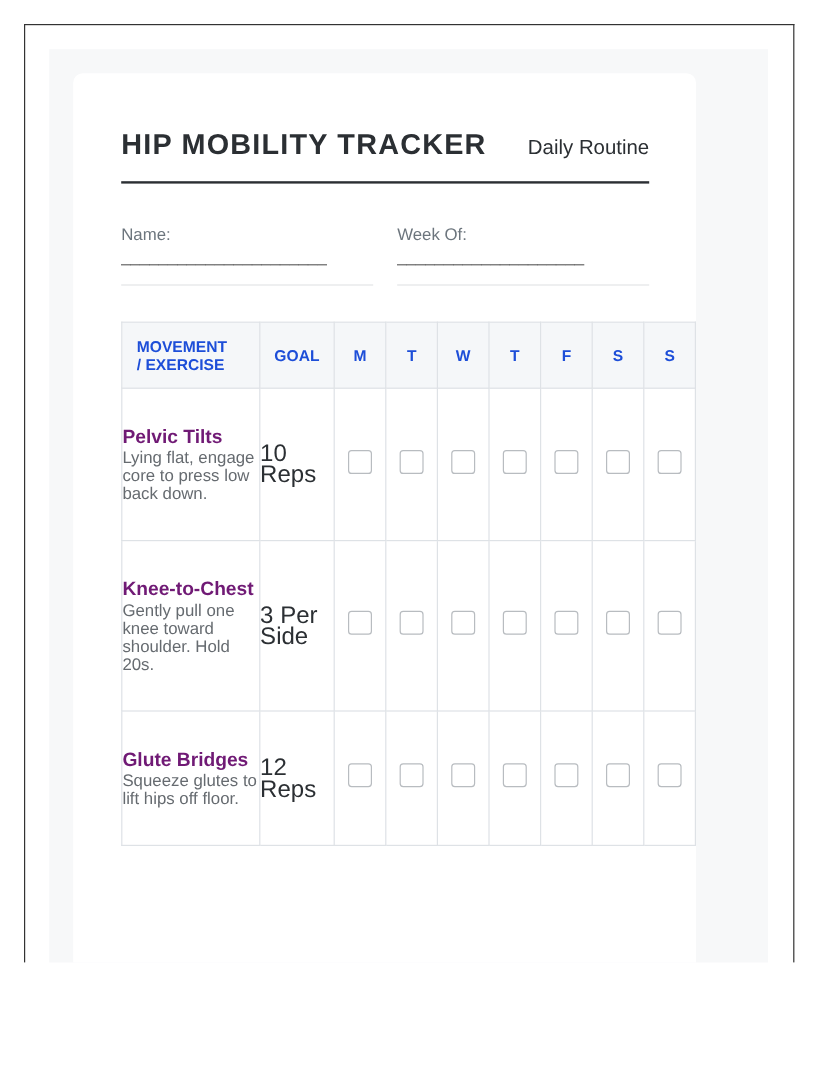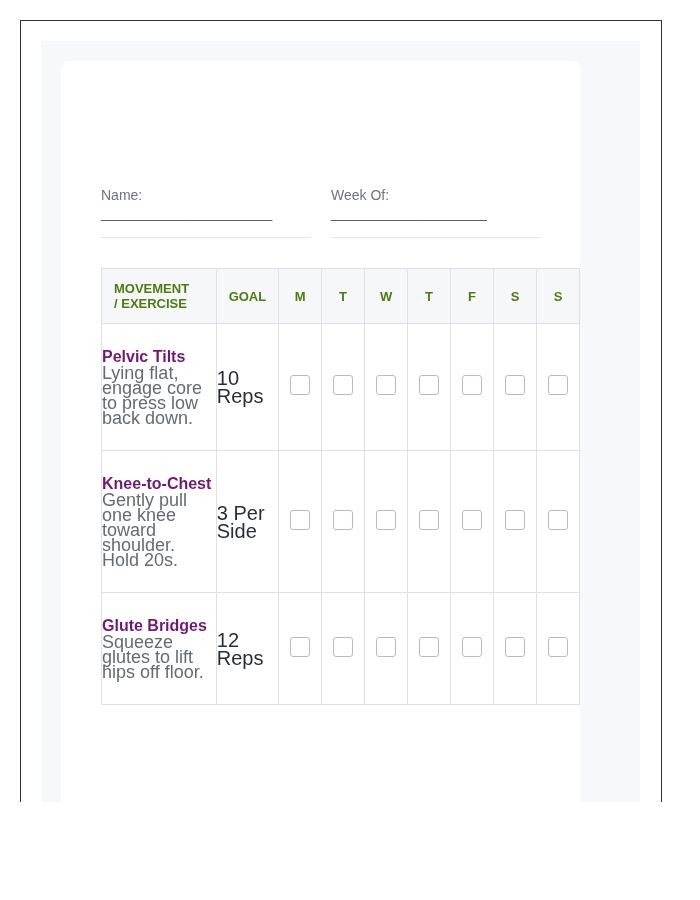--- a/index.html
+++ b/index.html
@@ -15,43 +15,47 @@
   .title { position: absolute; left: 0; top: 2px; font-size: 24px; font-weight: bold;
            letter-spacing: 1px; color: #2b2f33; white-space: nowrap; }
   .subtitle { position: absolute; right: 0; top: 8px; font-size: 17px; color: #2b2f33; white-space: nowrap; }
   .field { position: absolute; top: 126px; height: 50px; border-bottom: 1px solid #e3e5e7; }
   .field-label { position: absolute; left: 0; top: 0; font-size: 14px; color: #6c757d; }
   .field-line { position: absolute; left: 0; top: 18px; font-size: 14px; color: #555; letter-spacing: 0; white-space: nowrap; }
   .field.name { left: 40px; width: 210px; }
   .field.week { left: 270px; width: 210px; }
   table.tracker { position: absolute; left: 40px; top: 207px; border-collapse: collapse; table-layout: fixed; }
   table.tracker th, table.tracker td { border: 1px solid #dee2e6; padding: 0; }
-  table.tracker th { background: #f5f7f9; font-size: 13px; font-weight: bold; color: #4d7c0f;
+  table.tracker th { background: #f5f7f9; font-size: 13px; font-weight: bold; color: #1d4ed8;
                      height: 54px; text-align: center; }
   table.tracker th.col-move { text-align: left; padding-left: 12px; line-height: 15px; }
   .col-move { width: 103px; }
   .col-goal { width: 63px; }
   .col-day { width: 44px; }
   td.move-cell { vertical-align: middle; padding: 0 8px 0 12px; }
   .ex-name { font-size: 16px; font-weight: bold; color: #701a75; line-height: 18px; }
-  .ex-desc { font-size: 18px; color: #666b70; line-height: 15px; }
+  .ex-desc { font-size: 14px; color: #666b70; line-height: 15px; }
   td.goal-cell { font-size: 20px; color: #2b2f33; line-height: 18px; padding-left: 12px; vertical-align: middle; }
   td.day-cell { text-align: center; vertical-align: middle; }
   .cb { display: inline-block; width: 18px; height: 18px; border: 1px solid #b8bcc0; border-radius: 3px; background: #fff; }
   tr.r1 td { height: 126px; }
   tr.r2 td { height: 141px; }
   tr.r3 td { height: 111px; margin-left: 22px; }
   tr.r4 td { height: 140px; }
 </style>
 </head>
 <body>
 
 <div class="frame">
   <div class="page-bg"></div>
   <div class="card">
+    <div class="header">
+      <div class="title">HIP MOBILITY TRACKER</div>
+      <div class="subtitle">Daily Routine</div>
+    </div>
 
     <div class="field week">
       <div class="field-label">Week Of:</div>
       <div class="field-line">____________________</div>
     </div>
     <div class="field name">
       <div class="field-label">Name:</div>
       <div class="field-line">______________________</div>
     </div>
 

